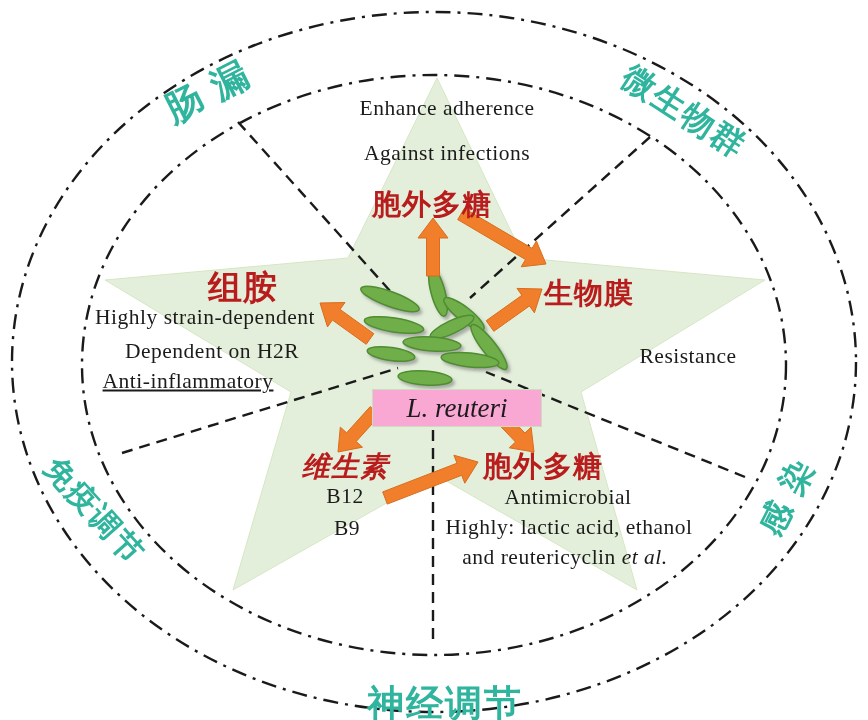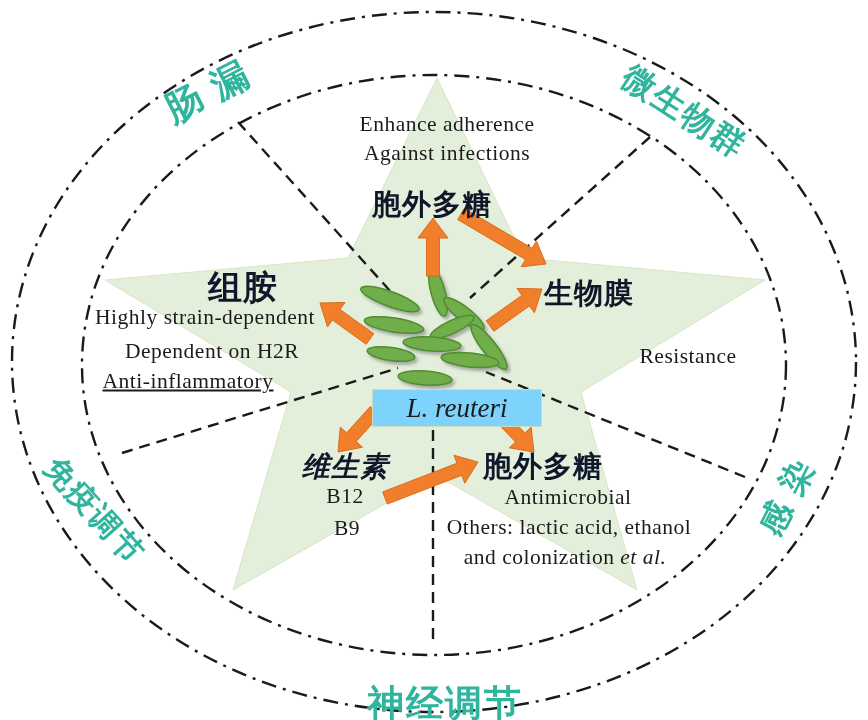--- a/index.html
+++ b/index.html
@@ -19,36 +19,36 @@
   }
   .en{
     font-family:"Liberation Serif", serif;
     font-size:21.5px;
     letter-spacing:0.5px;
   }
   .zh{
     font-family:"Liberation Sans", sans-serif;
     font-weight:700;
     font-size:28px;
-    color:#0f172a;
+    color:#b91c1c;
     letter-spacing:1px;
   }
   .ring{
     font-family:"Liberation Sans", sans-serif;
     font-weight:700;
     color:var(--teal,#2fb49d);
     letter-spacing:2px;
   }
   .organism-box{
     position:absolute;
     left:372px;top:389px;
     width:168px;height:36px;
     line-height:36px;
     text-align:center;
-    background:#7dd3fc;
+    background:#f9a8d4;
     border:1px solid #ccdcc0;
     font-family:"Liberation Serif", serif;
     font-style:italic;
     font-size:27px;
     color:#1b1b1b;
   }
 </style>
 </head>
 <body>
 
@@ -93,40 +93,40 @@
         <polygon points="493.8,331.3 529.5,305.9 534.4,312.8 542.0,289.0 517.0,288.4 521.9,295.3 486.2,320.7" fill="#f07e2a" stroke="#d96d1d" stroke-width="1"></polygon>
         <polygon points="373.8,333.7 340.0,309.4 345.0,302.5 320.0,303.0 327.5,326.9 332.4,320.0 366.2,344.3" fill="#f07e2a" stroke="#d96d1d" stroke-width="1"></polygon>
         <polygon points="370.2,406.6 346.6,432.8 340.3,427.1 338.0,452.0 362.5,447.2 356.2,441.5 379.8,415.4" fill="#f07e2a" stroke="#d96d1d" stroke-width="1"></polygon>
         <polygon points="490.3,415.5 515.5,442.0 509.3,447.8 534.0,452.0 531.1,427.2 524.9,433.0 499.7,406.5" fill="#f07e2a" stroke="#d96d1d" stroke-width="1"></polygon>
         <polygon points="387.3,504.1 461.7,475.3 464.8,483.2 478.0,462.0 453.9,455.2 457.0,463.2 382.7,491.9" fill="#f07e2a" stroke="#d96d1d" stroke-width="1"></polygon>
       </g>
   </svg>
 
   <div class="organism-box">L. reuteri</div>
 
-  <div class="lbl en" style="left:447px;top:124px;">Enhance adherence</div>
+  <div class="lbl en" style="left:447px;top:108px;">Enhance adherence</div>
   <div class="lbl en" style="left:447px;top:153px;">Against infections</div>
   <div class="lbl zh" style="left:432px;top:205px;font-size:29px;">胞外多糖</div>
 
   <div class="lbl zh" style="left:243px;top:288px;font-size:34px;">组胺</div>
   <div class="lbl en" style="left:205px;top:317px;">Highly strain-dependent</div>
   <div class="lbl en" style="left:212px;top:351px;">Dependent on H2R</div>
   <div class="lbl en" style="left:188px;top:381px;text-decoration:underline;">Anti-inflammatory</div>
 
   <div class="lbl zh" style="left:589px;top:294px;font-size:29px;">生物膜</div>
   <div class="lbl en" style="left:644px;top:356px;margin-left:44px;">Resistance</div>
 
   <div class="lbl zh" style="left:345px;top:467px;font-size:28px;font-style:italic;">维生素</div>
   <div class="lbl en" style="left:345px;top:496px;">B12</div>
   <div class="lbl en" style="left:347px;top:528px;">B9</div>
 
   <div class="lbl zh" style="left:543px;top:467px;font-size:29px;">胞外多糖</div>
   <div class="lbl en" style="left:568px;top:497px;">Antimicrobial</div>
-  <div class="lbl en" style="left:569px;top:527px;">Others: lactic acid, ethanol</div>
-  <div class="lbl en" style="left:565px;top:557px;"><span>and colonization </span><i>et al.</i></div>
+  <div class="lbl en" style="left:569px;top:527px;">Highly: lactic acid, ethanol</div>
+  <div class="lbl en" style="left:565px;top:557px;"><span>and reutericyclin </span><i>et al.</i></div>
 
   <div class="lbl ring" style="left:208px;top:92px;font-size:37px;transform:translate(-50%,-50%) rotate(-27deg);">肠 漏</div>
   <div class="lbl ring" style="left:684px;top:112px;font-size:33px;transform:translate(-50%,-50%) rotate(33deg);">微生物群</div>
   <div class="lbl ring" style="left:94px;top:511px;font-size:31px;transform:translate(-50%,-50%) rotate(48deg);">免疫调节</div>
   <div class="lbl ring" style="left:787px;top:497px;font-size:33px;transform:translate(-50%,-50%) rotate(-63deg);">感 染</div>
   <div class="lbl ring" style="left:445px;top:682px;font-size:37px;transform:translate(-50%,-50%);margin-top:22px;">神经调节</div>
 
 </div>
 
 </body></html>

